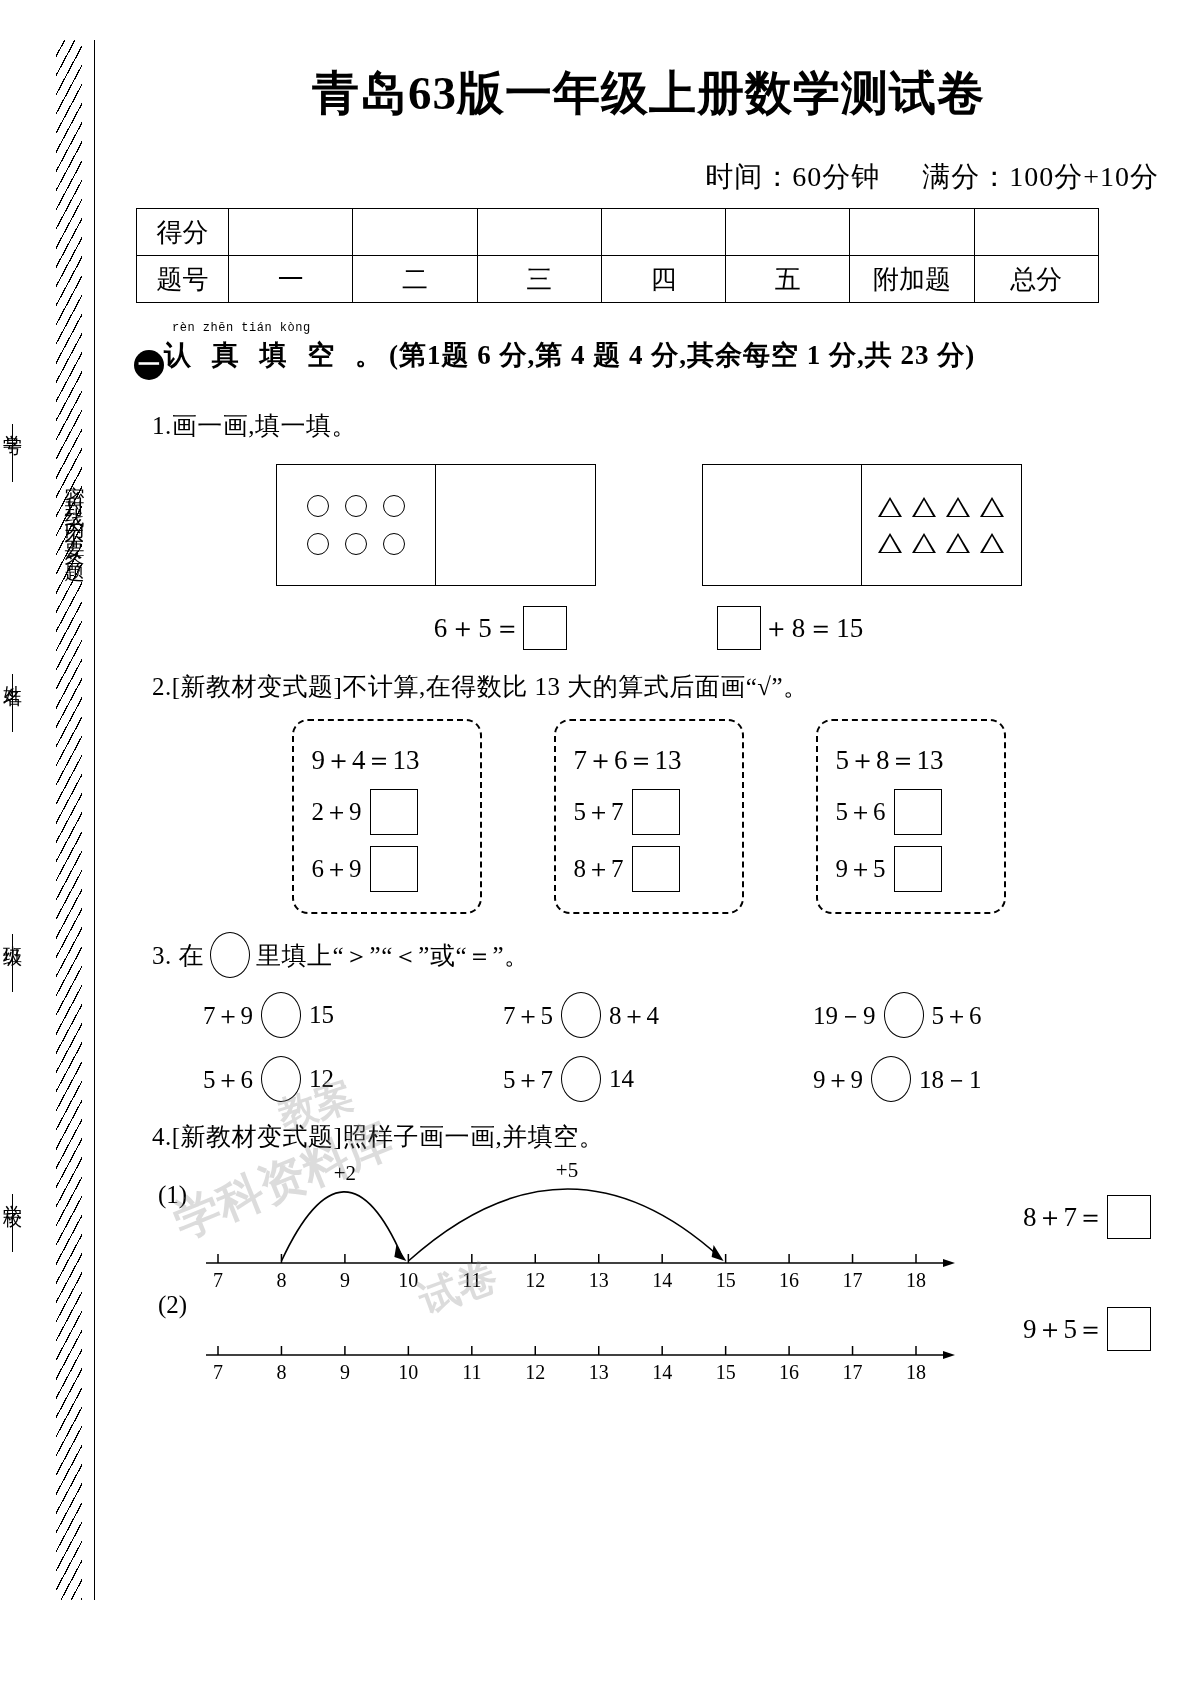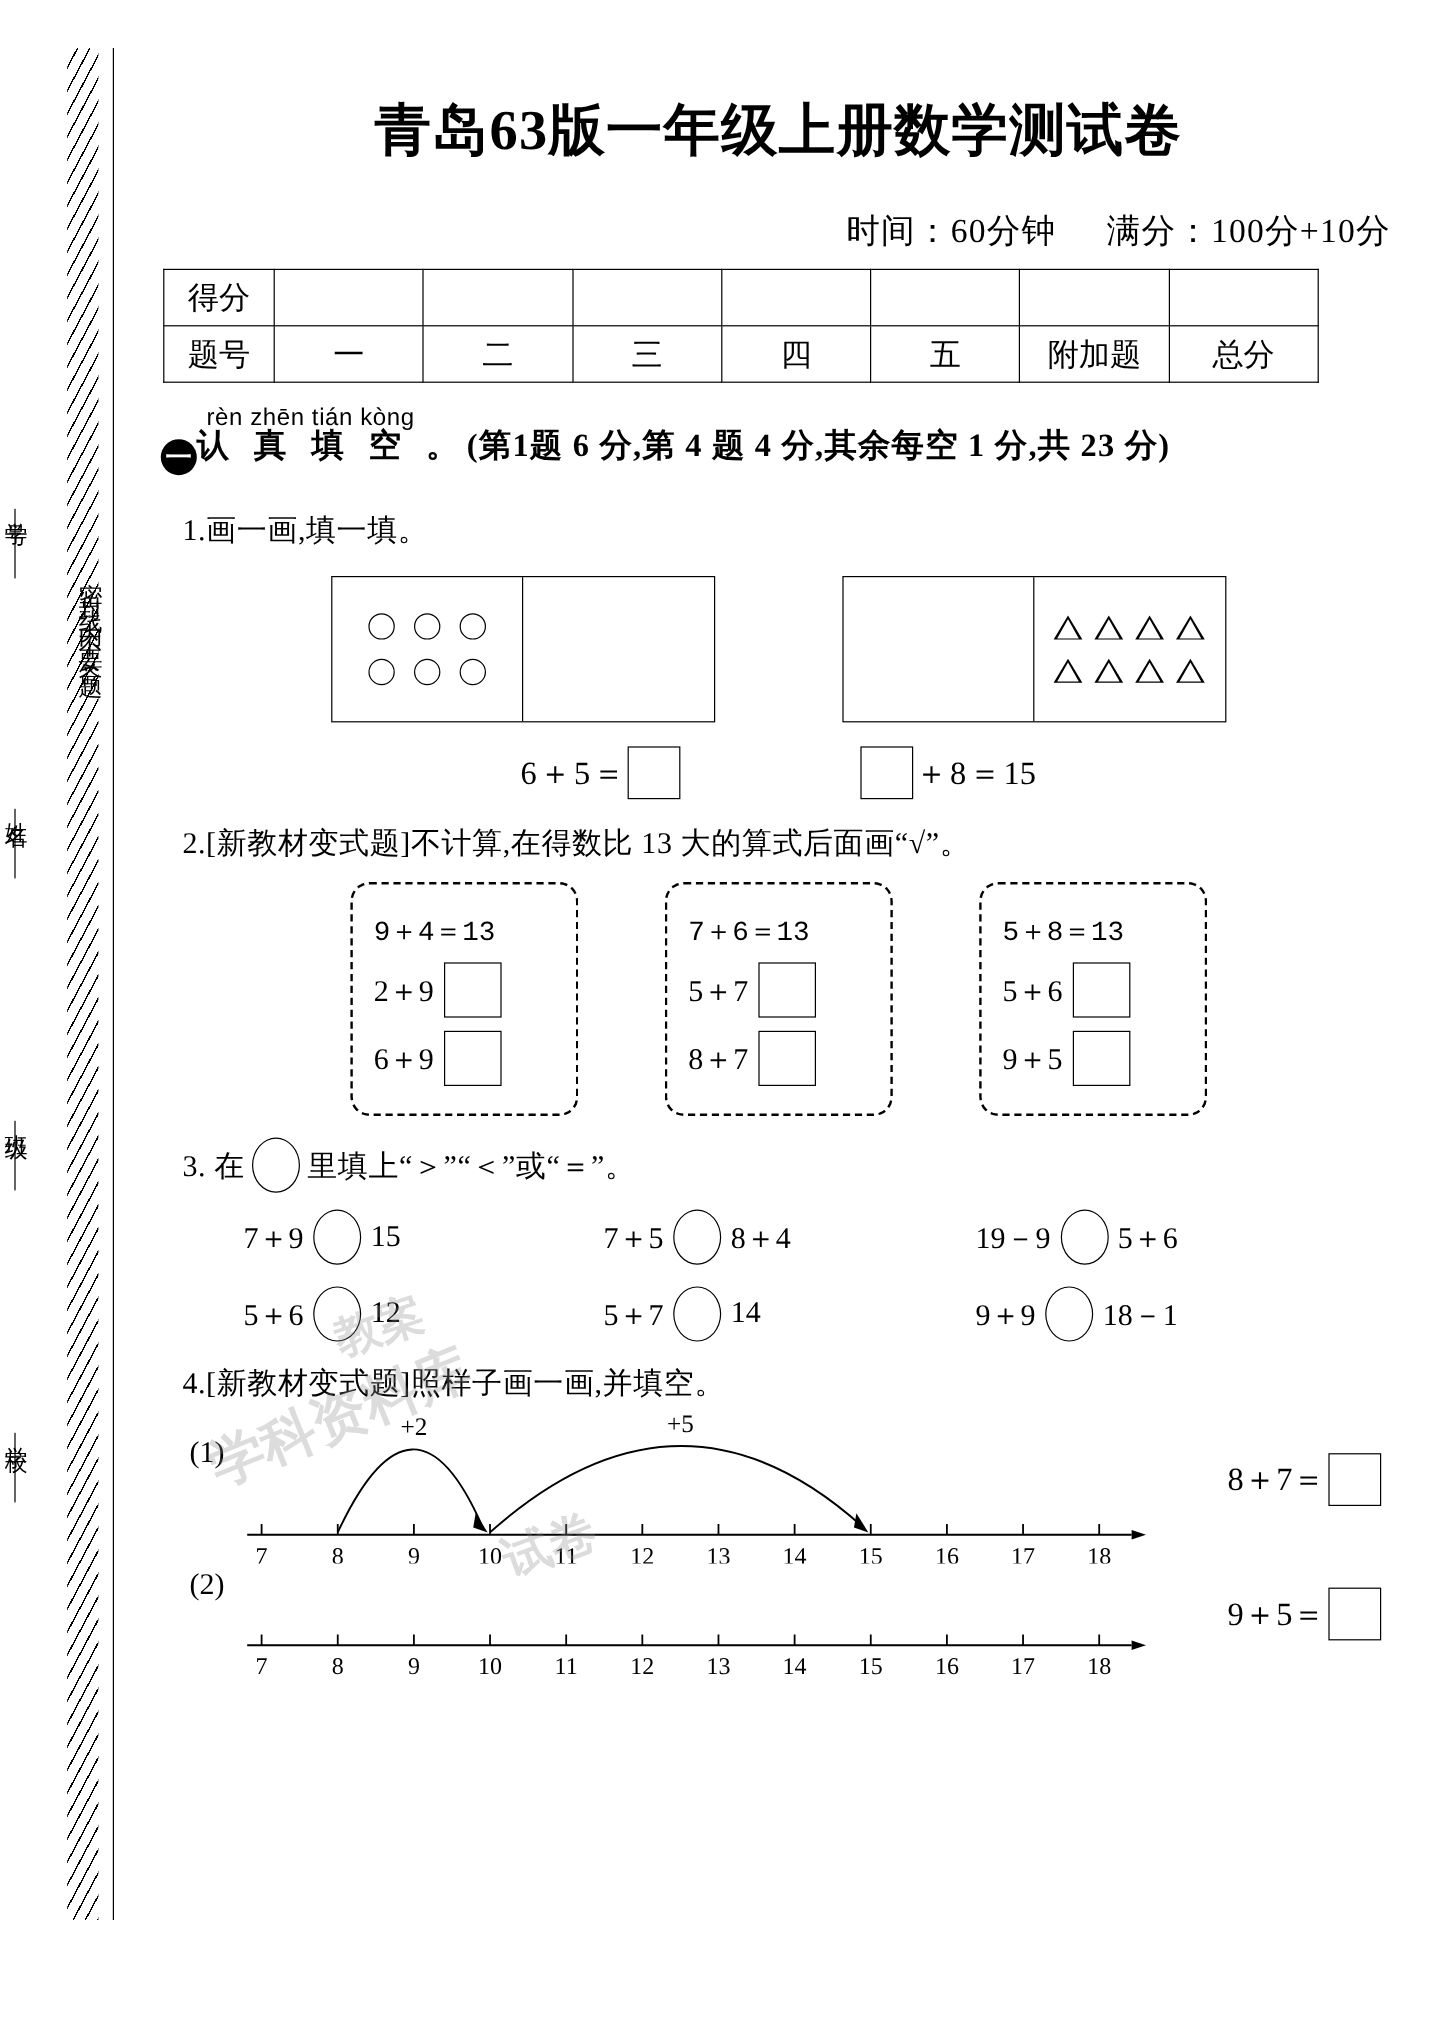--- a/index.html
+++ b/index.html
@@ -59,21 +59,21 @@
     position: absolute; left: 108px; top: 0; width: 1083px; height: 1684px;
     padding: 0 24px 0 22px;
   }
 
   h1.title {
     text-align: center;
     font-weight: bold;
     font-size: 47px;
     line-height: 1.32;
     margin: 0;
-    padding-top: 78px;
+    padding-top: 62px;
     letter-spacing: 1px;
     font-family: "Liberation Serif", "DejaVu Serif", serif;
   }
   h1.title div { white-space: nowrap; }
 
   .meta-line {
     text-align: right;
     font-size: 28px;
     margin: 34px 8px 12px 0;
     letter-spacing: 1px;
@@ -105,23 +105,23 @@
     display: inline-block;
     width: 30px; height: 30px; border-radius: 50%;
     background: #000; color: #fff;
     font-size: 22px; font-weight: bold;
     text-align: center; line-height: 30px;
     vertical-align: -4px;
     position: relative; top: 2px;
   }
   .pinyin {
     position: absolute; left: 38px; top: -16px;
-    font-size: 20px;
+    font-size: 12px;
     letter-spacing: 0.5px;
-    font-family: Liberation Sans, sans-serif;
+    font-family: Liberation Mono, monospace;
   }
   .sec-title {
     font-size: 27px; font-weight: bold;
     letter-spacing: 1px;
     vertical-align: 2px;
   }
   .sec-title .spaced { letter-spacing: 7px; }
 
   .q-text {
     font-size: 25px;
@@ -188,21 +188,21 @@
   }
   .dashbox {
     width: 190px; height: 195px;
     border: 2.4px dashed #000;
     border-radius: 16px;
     display: flex; flex-direction: column;
     justify-content: center;
     padding: 6px 0 6px 18px;
     gap: 11px;
   }
-  .dashbox .line1 { font-size: 23px; font-family: Liberation Mono, monospace; }
+  .dashbox .line1 { font-size: 27px; }
   .dashbox .lineb {
     font-size: 25px;
     display: flex; align-items: center; gap: 8px;
   }
   .dashbox .lineb .blank-box { width: 48px; height: 46px; }
 
   
   .q3-grid {
     margin: 14px 0 0 34px;
     font-size: 25px;

